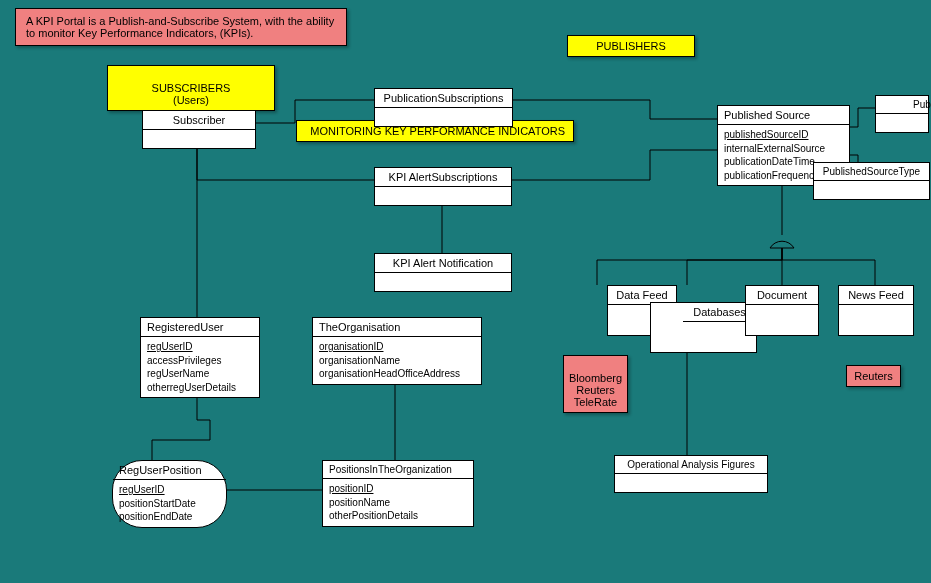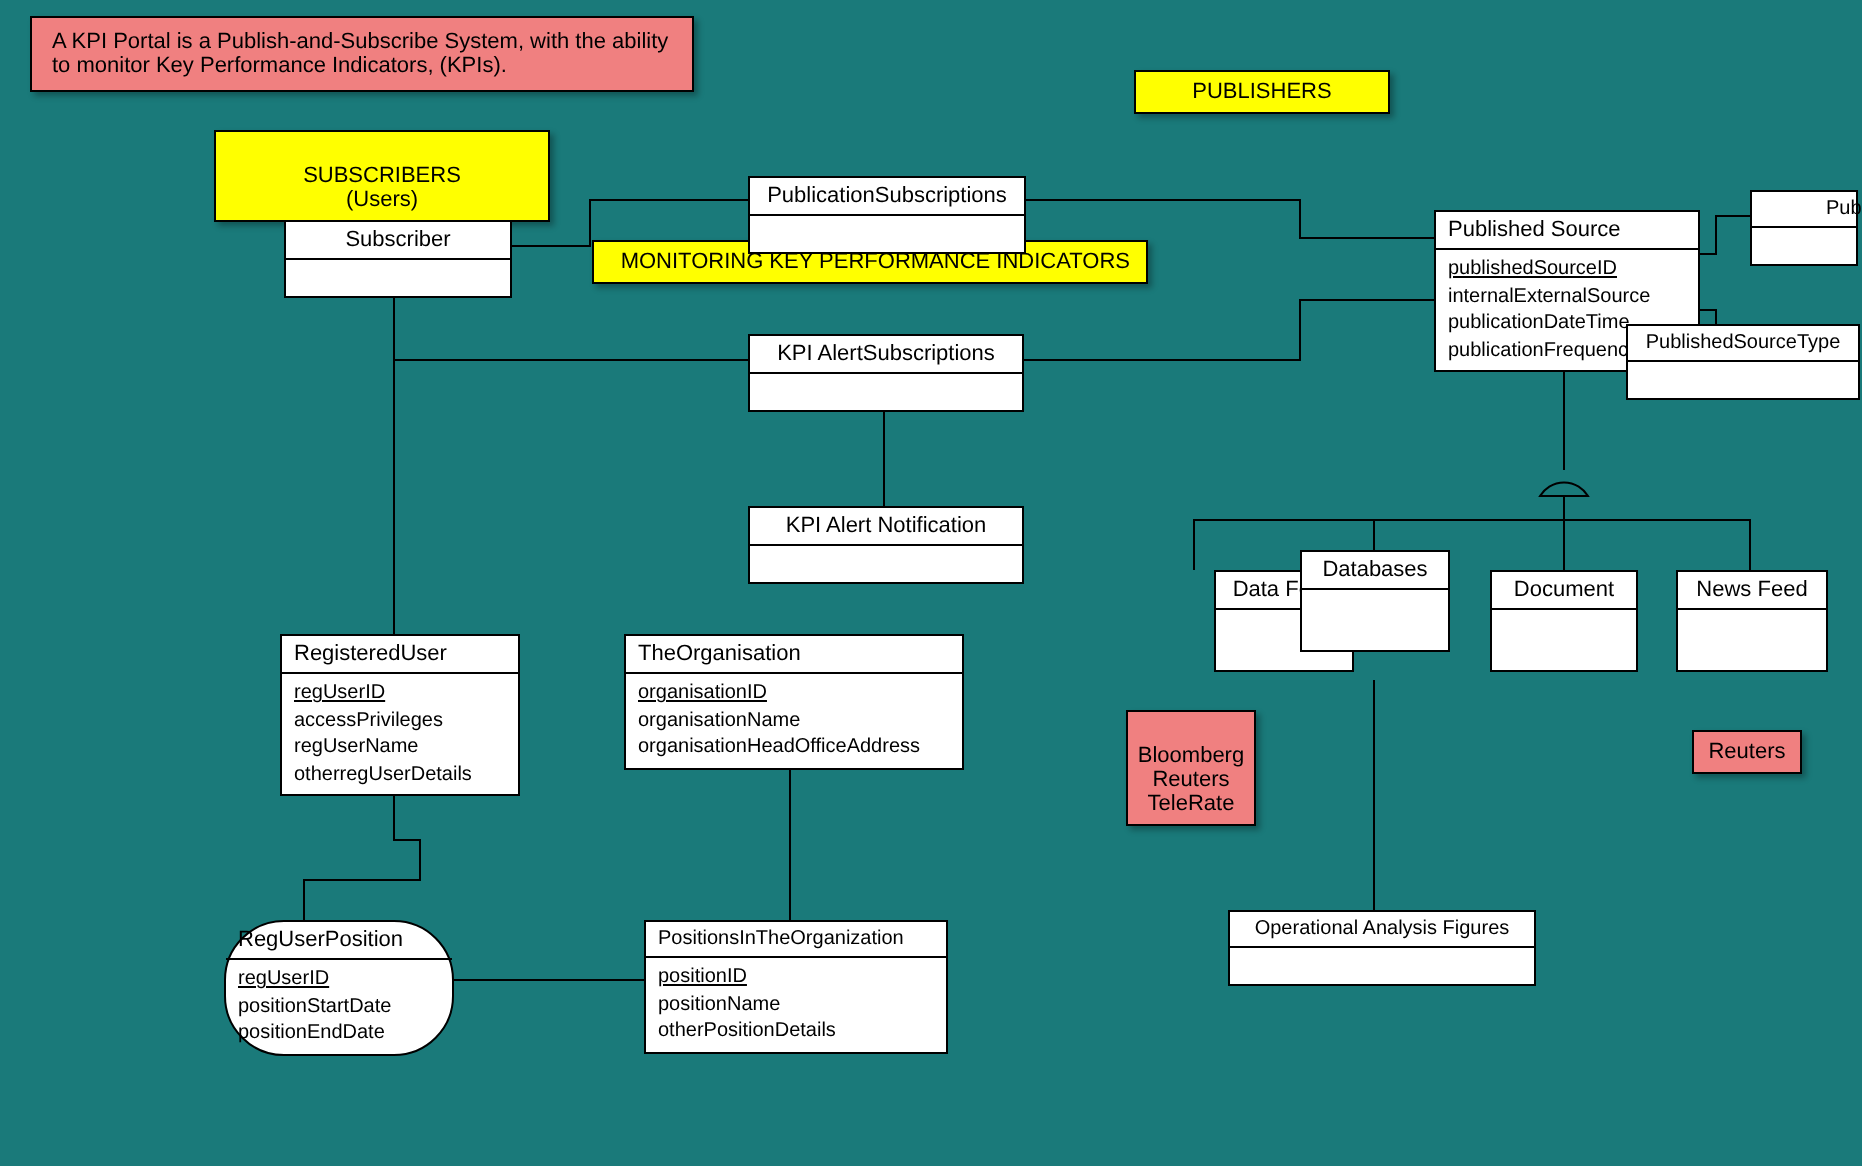--- a/index.html
+++ b/index.html
@@ -210,21 +210,21 @@
     <div>positionName</div>
     <div>otherPositionDetails</div>
   </div>
 </div>
 
 <div class="entity-small" style="left:563px; top:285px; width:68px;margin-left:44px;">
   <div class="entity-title">Data Feed</div>
   <div class="entity-body" style="min-height:30px;"></div>
 </div>
 
-<div class="entity-small" style="left:650px; top:275px; width:73px;">
+<div class="entity-small" style="left:650px; top:302px; width:73px;padding-left:32px;">
   <div class="entity-title">Databases</div>
   <div class="entity-body" style="min-height:30px;"></div>
 </div>
 
 <div class="entity-small" style="left:745px; top:285px; width:72px;">
   <div class="entity-title">Document</div>
   <div class="entity-body" style="min-height:30px;"></div>
 </div>
 
 <div class="entity-small" style="left:838px; top:285px; width:74px;">

